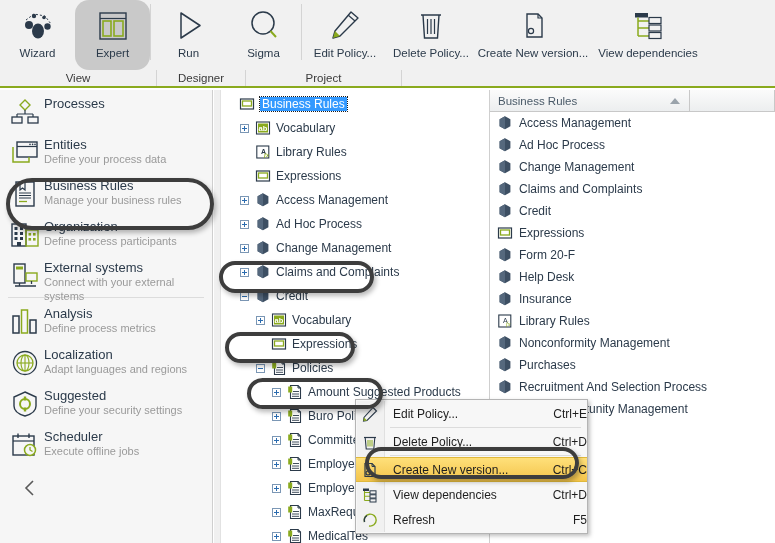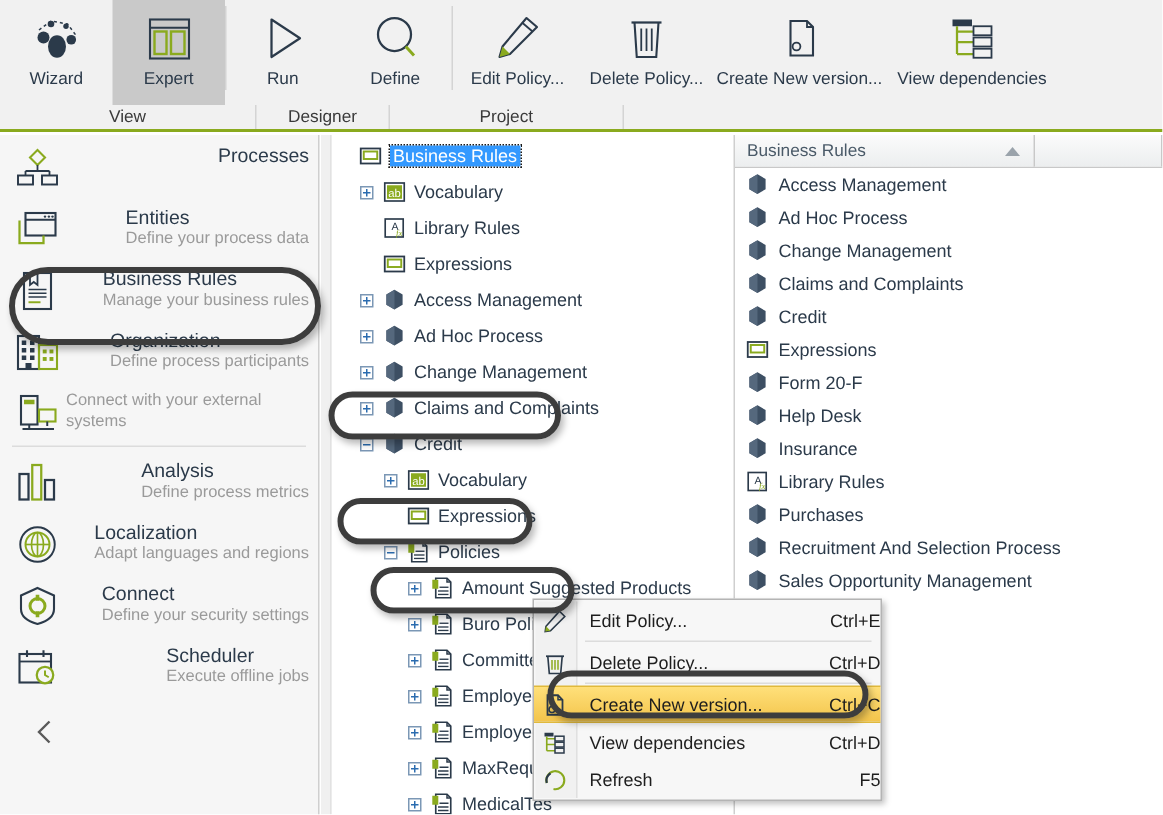--- a/index.html
+++ b/index.html
@@ -19,54 +19,54 @@
   }
   .rb-groups { position:absolute; left:0; top:0; height:70px; display:flex; }
   .rb-group { display:flex; height:70px; align-items:flex-start; position:relative; }
   .rb-sep { width:1px; background:#d4d4d4; height:56px; margin-top:4px; align-self:flex-start;}
   .rb-btn {
     width:75px; height:70px; display:flex; flex-direction:column;
     align-items:center; justify-content:flex-start; padding-top:5px;
     cursor:pointer; background:transparent;
   }
   .rb-btn.wide { width:86px; }
-  .rb-btn.sel { background:#c9c9c9; }
+  .rb-btn.sel { background:#c9c9c9;border-radius:14px; }
   .rb-ic { height:42px; display:flex; align-items:center; justify-content:center; }
   .rb-lbl { font-size:11.5px; color:#2b3a4a; text-align:center; line-height:12px; white-space:nowrap; }
   .rb-captions { position:absolute; left:0; top:70px; height:16px; width:775px; display:flex; font-size:11.5px; color:#3a3a3a;}
   .rb-cap { display:flex; align-items:center; justify-content:center; height:16px; border-right:1px solid #d4d4d4;}
 
   
   #leftnav {
     position:absolute; left:0; top:90px; width:213px; height:453px;
     background:#f6f6f6; border-right:1px solid #cfcfcf;
     overflow:hidden;
   }
-  .nav-item { display:flex; align-items:flex-start; padding:6px 6px 6px 8px; cursor:pointer; height:41px;justify-content:space-between; }
+  .nav-item { display:flex; align-items:flex-start; padding:6px 6px 6px 8px; cursor:pointer; height:41px; }
   .nav-ic { width:34px; flex:0 0 34px; display:flex; align-items:center; justify-content:center; padding-top:2px;}
   .nav-txt { padding-left:2px; }
   .nav-t1 { font-size:13px; color:#2b3a4a; line-height:15px; }
   .nav-t2 { font-size:11px; color:#9a9a9a; line-height:14px; }
   .nav-div { height:1px; background:#dcdcdc; margin:2px 8px 2px 8px; }
   .nav-collapse { padding:14px 0 0 22px; cursor:pointer; }
 
   
   #treepanel {
     position:absolute; left:214px; top:90px; width:274px; height:453px;
     background:#ffffff; overflow:hidden;
   }
   #tree-gutter { position:absolute; left:0; top:0; width:7px; height:453px; background:#f0f0f0; border-right:1px solid #e2e2e2;}
   #tree { position:absolute; left:8px; top:2px; width:266px; }
   .tn { display:flex; align-items:center; height:24px; white-space:nowrap; cursor:pointer; position:relative;}
   .tn-exp { width:13px; height:13px; flex:0 0 13px; margin-right:3px; display:flex; align-items:center; justify-content:center; }
   .tn-exp.none { visibility:hidden; }
   .exp-box { width:9px; height:9px; border:1px solid #7b97b5; background:#fff; position:relative; }
   .exp-box::before { content:""; position:absolute; left:1px; top:3.5px; width:5px; height:1px; background:#2b6cb0;}
   .exp-box.plus::after { content:""; position:absolute; left:3px; top:1.5px; width:1px; height:5px; background:#2b6cb0;}
-  .tn-ic { width:17px; height:17px; flex:0 0 17px; margin-right:5px; display:flex; align-items:center; justify-content:center;}
+  .tn-ic { width:17px; height:17px; flex:0 0 17px; margin-right:5px; display:flex; align-items:center; justify-content:center;font-weight:bold;}
   .tn-lbl { font-size:12px; color:#2b3a4a; }
   .tn-lbl.sel { background:#3399ff; color:#ffffff; outline:1px dotted #1a1a1a; padding:0 2px; }
 
   
   #rightpanel {
     position:absolute; left:489px; top:90px; width:286px; height:453px;
     background:#ffffff; border-left:1px solid #cfcfcf;
   }
   #rl-head { display:flex; height:22px; border-bottom:1px solid #c8c8c8; }
   .rl-col { background:linear-gradient(#fbfbfb,#eceeef); border-right:1px solid #c8c8c8;
@@ -140,21 +140,21 @@
         </div>
         <div class="rb-lbl">Run</div>
       </div>
       <div class="rb-btn">
         <div class="rb-ic">
           <svg width="36" height="34" viewBox="0 0 36 34">
             <circle cx="17" cy="14" r="11" fill="none" stroke="#2b3a4a" stroke-width="1.5"></circle>
             <line x1="24.5" y1="22" x2="30" y2="28" stroke="#8aaa1e" stroke-width="2"></line>
           </svg>
         </div>
-        <div class="rb-lbl">Define</div>
+        <div class="rb-lbl">Sigma</div>
       </div>
       <div class="rb-sep"></div>
     </div>
 
     <div class="rb-group">
       <div class="rb-btn wide">
         <div class="rb-ic">
           <svg width="36" height="34" viewBox="0 0 36 34">
             <path d="M24 3 L31 9 L13 27 L6 29 L8 22 Z" fill="none" stroke="#2b3a4a" stroke-width="1.4" stroke-linejoin="round"></path>
             <path d="M8 22 L13 27 L6 29 Z" fill="#8aaa1e"></path>
@@ -195,21 +195,21 @@
             <rect x="21" y="23.5" width="12" height="6" fill="none" stroke="#2b3a4a" stroke-width="1.2"></rect>
           </svg>
         </div>
         <div class="rb-lbl">View dependencies</div>
       </div>
 
     </div>
   </div>
 
   <div class="rb-captions">
-    <div class="rb-cap" style="width:171px">View</div>
+    <div class="rb-cap" style="width:157px">View</div>
     <div class="rb-cap" style="width:89px">Designer</div>
     <div class="rb-cap" style="width:156px">Project</div>
     <div class="rb-cap" style="flex:1;border-right:none"></div>
   </div>
 </div>
 
 <div id="leftnav">
 
   <div class="nav-item">
     <div class="nav-ic">
@@ -286,20 +286,21 @@
   <div class="nav-item">
     <div class="nav-ic">
       <svg width="30" height="28" viewBox="0 0 30 28">
         <rect x="4" y="2" width="11" height="19" fill="none" stroke="#2b3a4a" stroke-width="1.4"></rect>
         <rect x="6" y="4.5" width="7" height="3" fill="#8aaa1e"></rect>
         <rect x="16" y="11" width="11" height="8" fill="none" stroke="#8aaa1e" stroke-width="1.4"></rect>
         <path d="M21.5 19 L21.5 22 M9.5 21 L9.5 24 M5 24 L26 24" fill="none" stroke="#2b3a4a" stroke-width="1.3"></path>
       </svg>
     </div>
     <div class="nav-txt">
+      <div class="nav-t1">External systems</div>
       <div class="nav-t2">Connect with your external systems</div>
     </div>
   </div>
 
   <div class="nav-div"></div>
 
   <div class="nav-item">
     <div class="nav-ic">
       <svg width="30" height="28" viewBox="0 0 30 28">
         <rect x="3" y="8" width="6" height="17" fill="none" stroke="#2b3a4a" stroke-width="1.5"></rect>
@@ -332,21 +333,21 @@
   <div class="nav-item">
     <div class="nav-ic">
       <svg width="30" height="28" viewBox="0 0 30 28">
         <path d="M15 2 L26 7 L26 16 Q26 23 15 26 Q4 23 4 16 L4 7 Z" fill="none" stroke="#2b3a4a" stroke-width="1.4"></path>
         <circle cx="15" cy="14" r="5" fill="none" stroke="#8aaa1e" stroke-width="2"></circle>
         <rect x="13.8" y="6.5" width="2.4" height="4" fill="#8aaa1e"></rect>
         <rect x="13.8" y="17.5" width="2.4" height="4" fill="#8aaa1e"></rect>
       </svg>
     </div>
     <div class="nav-txt">
-      <div class="nav-t1">Connect</div>
+      <div class="nav-t1">Suggested</div>
       <div class="nav-t2">Define your security settings</div>
     </div>
   </div>
 
   <div class="nav-item">
     <div class="nav-ic">
       <svg width="30" height="28" viewBox="0 0 30 28">
         <rect x="3" y="5" width="21" height="19" fill="none" stroke="#2b3a4a" stroke-width="1.4"></rect>
         <line x1="3" y1="10" x2="24" y2="10" stroke="#2b3a4a" stroke-width="1.2"></line>
         <line x1="8" y1="2.5" x2="8" y2="7" stroke="#2b3a4a" stroke-width="1.4"></line>
@@ -733,20 +734,29 @@
         </div>
         <span class="rl-lbl">Library Rules</span>
       </div>
       <div class="rl-row">
         <div class="rl-ic">
           <svg width="16" height="16" viewBox="0 0 16 16">
             <path d="M8 1.2 L13.4 4.3 L13.4 11.2 L8 14.3 L2.6 11.2 L2.6 4.3 Z" fill="#3d4f63"></path>
             <path d="M8 1.2 L8 14.3 L2.6 11.2 L2.6 4.3 Z" fill="#55687d"></path>
           </svg>
         </div>
+        <span class="rl-lbl">Nonconformity Management</span>
+      </div>
+      <div class="rl-row">
+        <div class="rl-ic">
+          <svg width="16" height="16" viewBox="0 0 16 16">
+            <path d="M8 1.2 L13.4 4.3 L13.4 11.2 L8 14.3 L2.6 11.2 L2.6 4.3 Z" fill="#3d4f63"></path>
+            <path d="M8 1.2 L8 14.3 L2.6 11.2 L2.6 4.3 Z" fill="#55687d"></path>
+          </svg>
+        </div>
         <span class="rl-lbl">Purchases</span>
       </div>
       <div class="rl-row">
         <div class="rl-ic">
           <svg width="16" height="16" viewBox="0 0 16 16">
             <path d="M8 1.2 L13.4 4.3 L13.4 11.2 L8 14.3 L2.6 11.2 L2.6 4.3 Z" fill="#3d4f63"></path>
             <path d="M8 1.2 L8 14.3 L2.6 11.2 L2.6 4.3 Z" fill="#55687d"></path>
           </svg>
         </div>
         <span class="rl-lbl">Recruitment And Selection Process</span>

